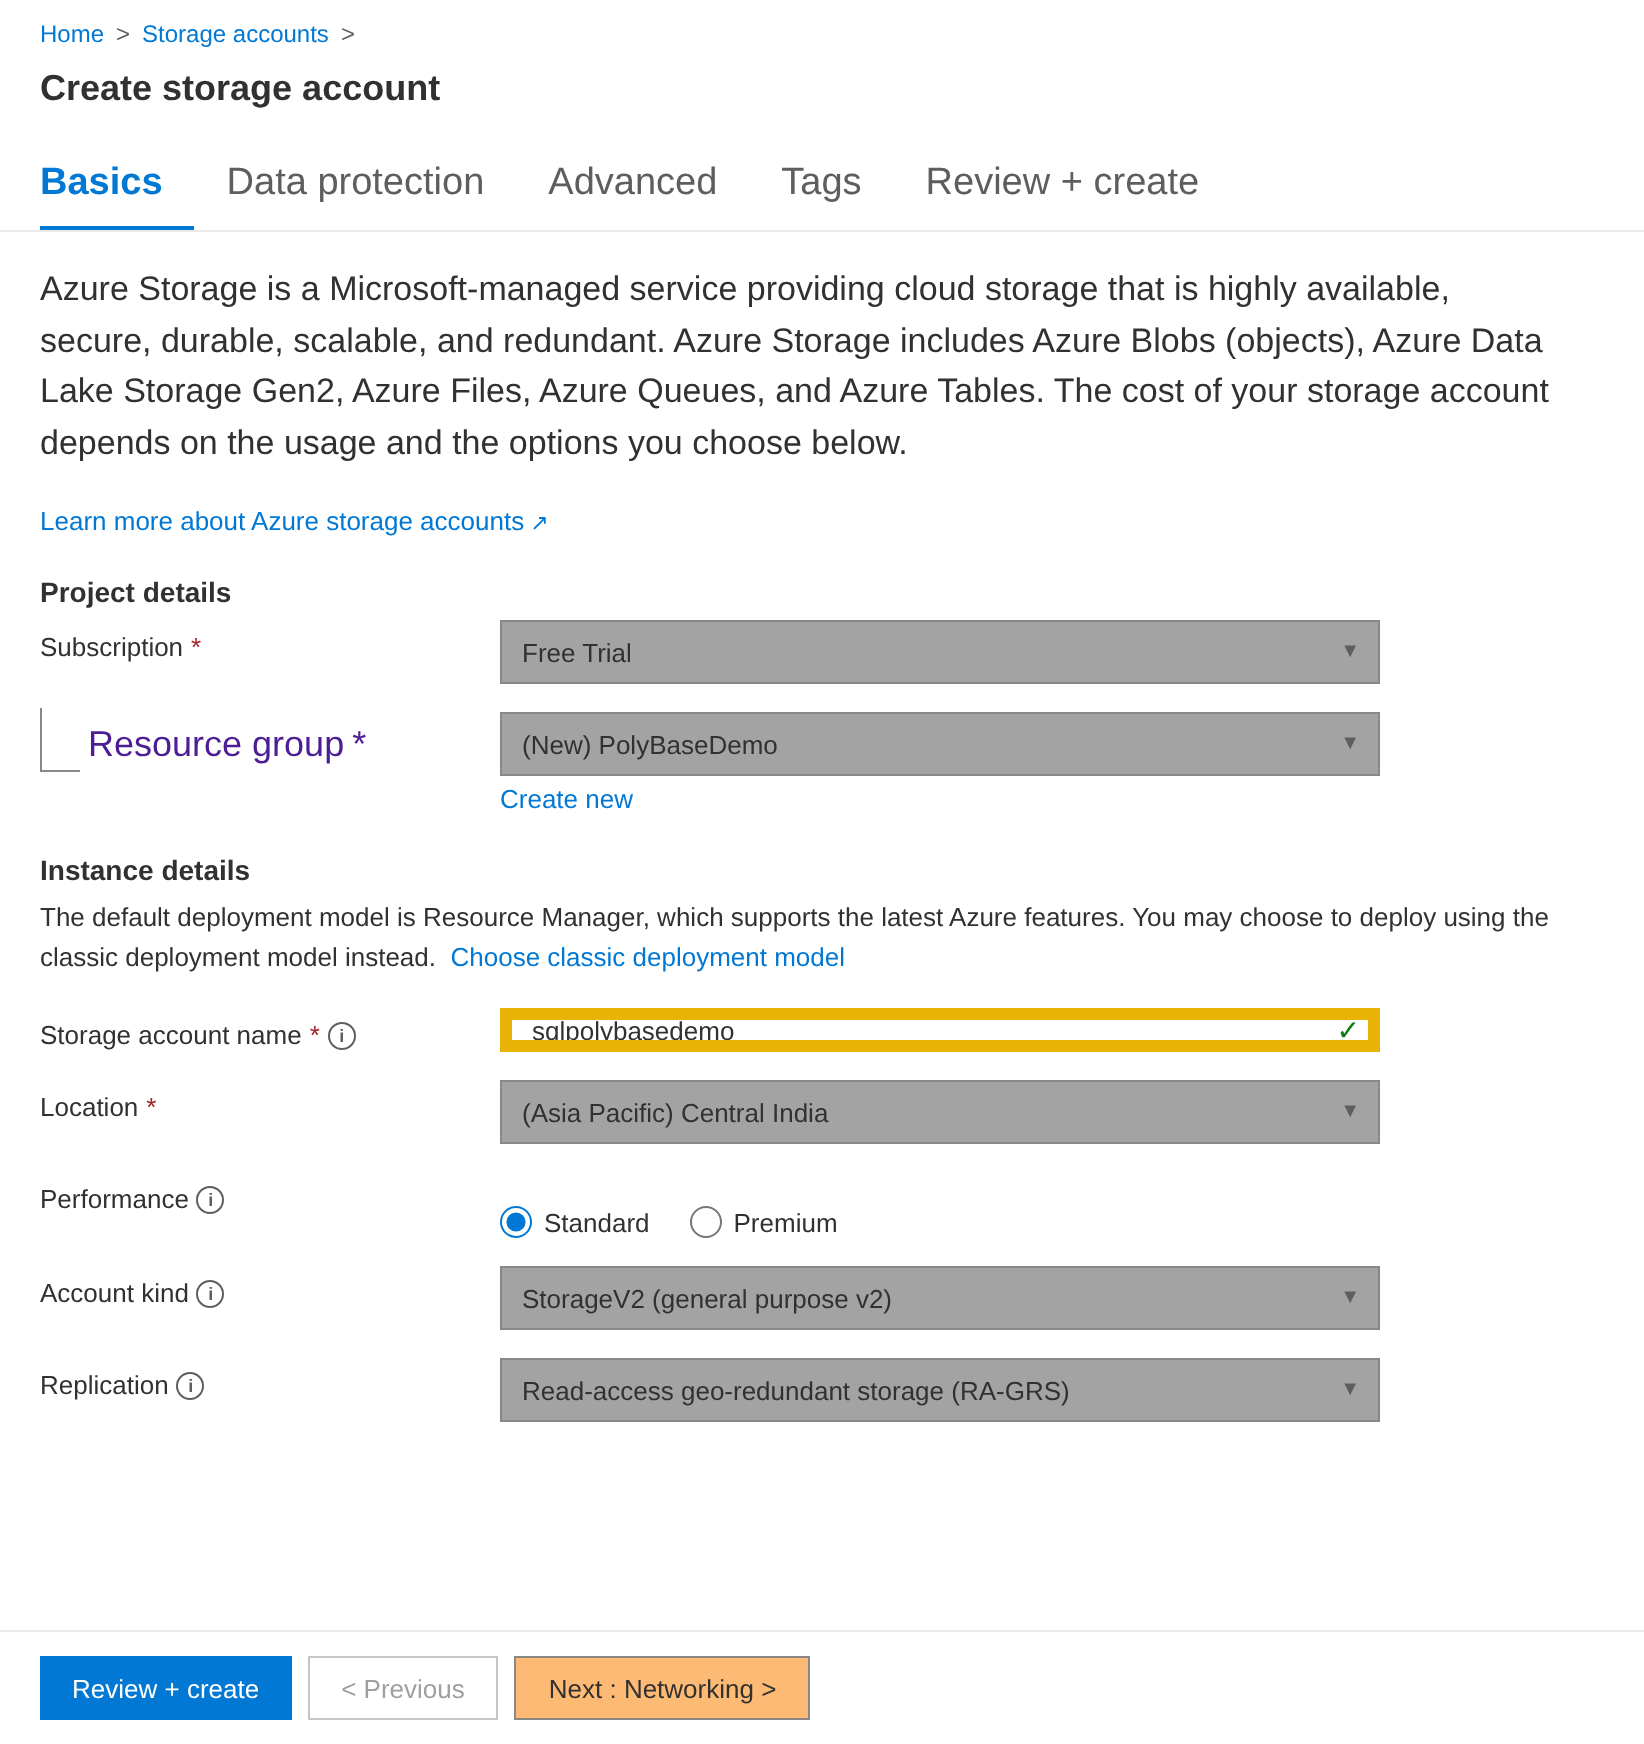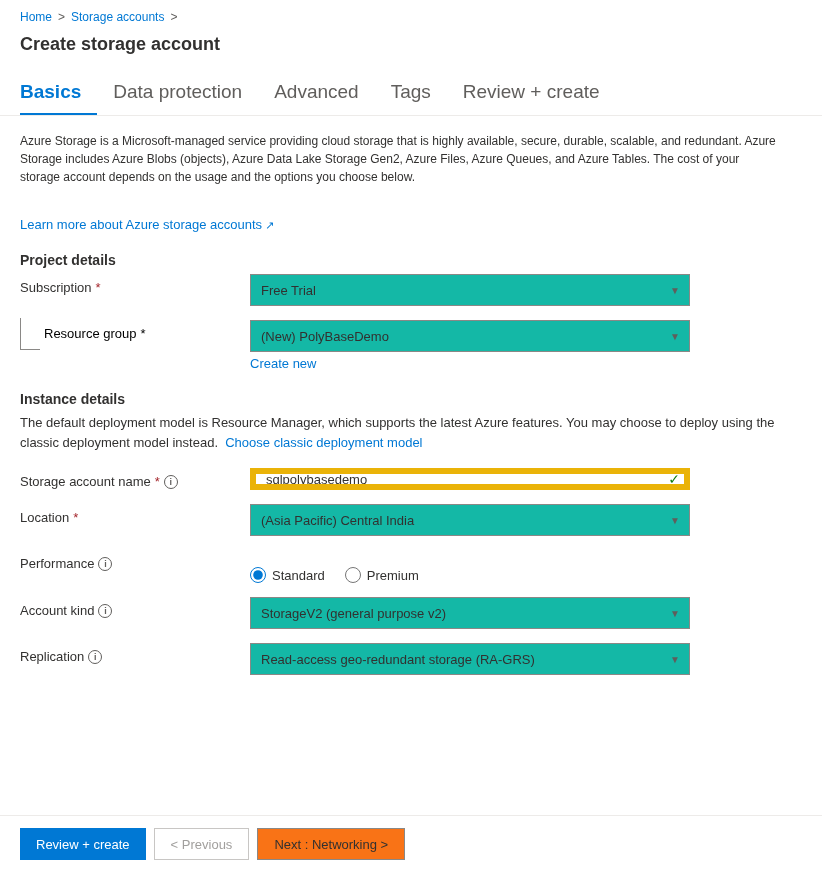--- a/index.html
+++ b/index.html
@@ -11,40 +11,40 @@
 
     .page-title { font-size: 18px; font-weight: 600; color: #323130; padding: 4px 20px 16px; }
 
     .tabs { display: flex; border-bottom: 1px solid #edebe9; padding: 0 20px; gap: 0; margin-bottom: 0; }
     .tab { padding: 10px 16px 10px; font-size: 19px; color: #605e5c; cursor: pointer; border-bottom: 2px solid transparent; white-space: nowrap; }
     .tab:first-child { padding-left: 0; }
     .tab.active { color: #0078d4; border-bottom: 2px solid #0078d4; font-weight: 600; }
 
     .content { padding: 16px 20px; max-width: 800px; }
 
-    .description { font-size: 12px; color: #323130; line-height: 1.5; margin-bottom: 16px; }
+    .description { font-size: 17px; color: #323130; line-height: 1.5; margin-bottom: 4px; }
     .link { color: #0078d4; text-decoration: none; }
     .link-external::after { content: ' ↗'; font-size: 11px; }
 
     .section-title { font-size: 14px; font-weight: 600; color: #323130; margin: 20px 0 6px; }
 
     .section-desc { font-size: 13px; color: #323130; line-height: 1.5; margin-bottom: 16px; }
 
     .form-row { display: flex; align-items: flex-start; margin-bottom: 14px; }
     .form-label { width: 230px; min-width: 230px; font-size: 13px; color: #323130; padding-top: 6px; display: flex; align-items: center; gap: 4px; }
     .form-label .required { color: #a4262c; }
     .form-control { flex: 1; max-width: 440px; }
 
     .select-wrapper { position: relative; }
     .select-wrapper select {
       width: 100%;
       padding: 5px 28px 5px 10px;
       font-size: 13px;
       border: 1px solid #8a8886;
-      background: #14b8a6;
+      background: #a3a3a3;
       color: #323130;
       appearance: none;
       -webkit-appearance: none;
       cursor: pointer;
       height: 32px;
     }
     .select-chevron {
       position: absolute;
       right: 10px;
       top: 50%;
@@ -65,21 +65,21 @@
     }
     .input-check {
       position: absolute;
       right: 10px;
       top: 50%;
       transform: translateY(-50%);
       color: #107c10;
       font-size: 14px;
     }
     .resource-group-label-col { width: 230px; min-width: 230px; display: flex; align-items: flex-start; padding-top: 6px; }
-    .resource-group-label { font-size: 13px; color: #000000; display: flex; align-items: center; gap: 4px; }
+    .resource-group-label { font-size: 18px; color: #4c1d95; display: flex; align-items: center; gap: 4px; }
 
     .create-new { color: #0078d4; text-decoration: none; font-size: 13px; display: inline-block; margin-top: 4px; }
 
     .radio-group { display: flex; align-items: center; gap: 20px; padding-top: 5px; }
     .radio-option { display: flex; align-items: center; gap: 6px; cursor: pointer; font-size: 13px; margin-top: 12px; }
     .radio-option input[type="radio"] { accent-color: #0078d4; width: 16px; height: 16px; cursor: pointer; }
 
     .info-icon {
       display: inline-flex;
       align-items: center;
@@ -100,21 +100,21 @@
       background: #0078d4;
       color: #fff;
       border: none;
       padding: 6px 16px;
       font-size: 13px;
       cursor: pointer;
       height: 32px;
     }
 
     .btn-secondary {
-      background: #f97316;
+      background: #fdba74;
       color: #323130;
       border: 1px solid #8a8886;
       padding: 6px 16px;
       font-size: 13px;
       cursor: pointer;
       height: 32px;
     }
     .btn-secondary:disabled { color: #a19f9d; border-color: #c8c6c4; cursor: default; background: #fff; }
 
     .page-spacer { height: 70px; }

